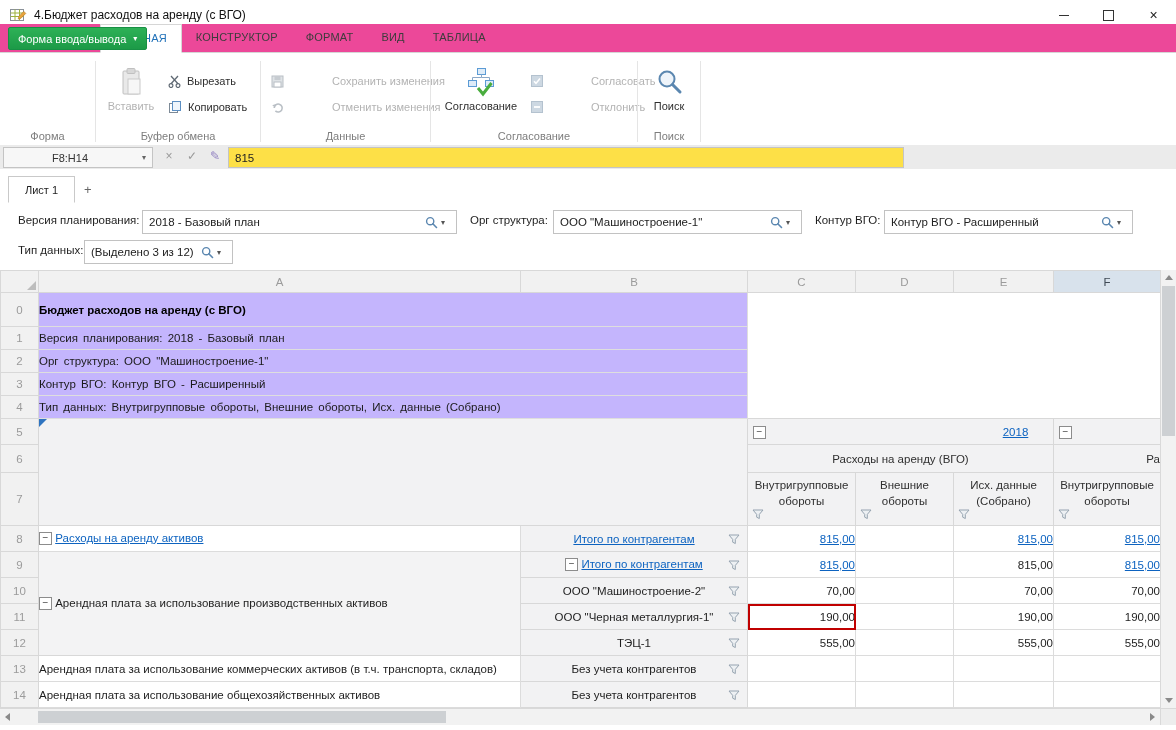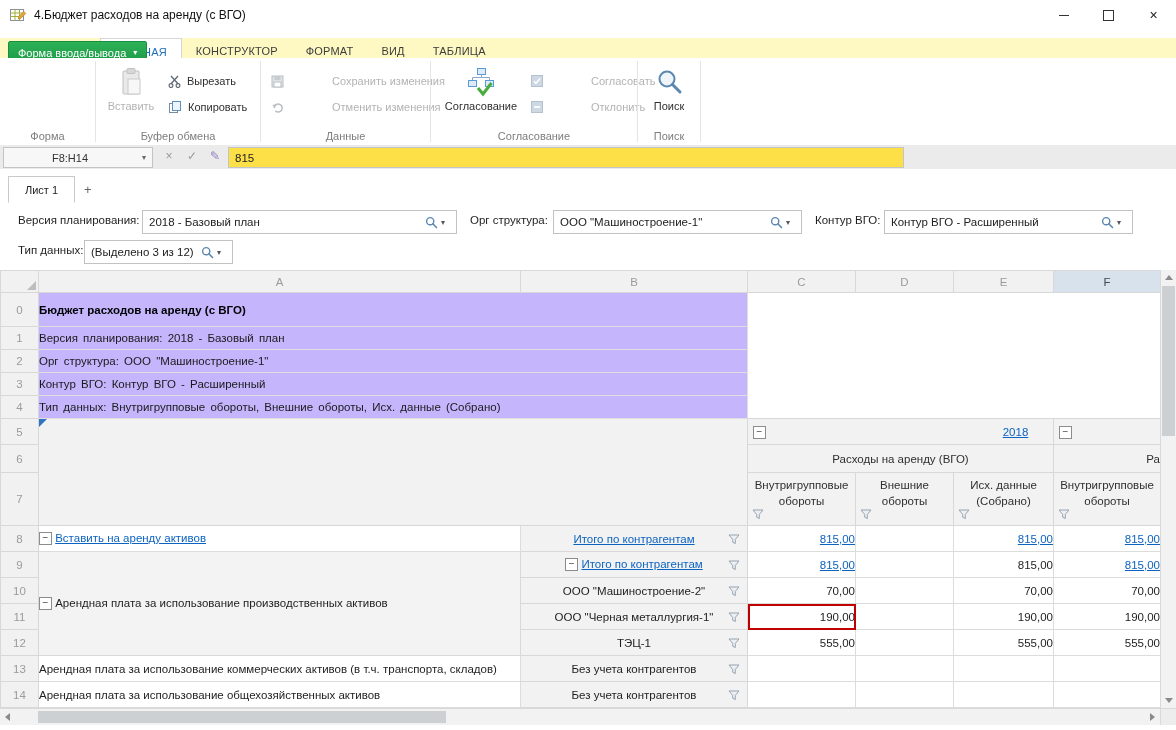--- a/index.html
+++ b/index.html
@@ -10,21 +10,21 @@
   .titlebar{position:absolute;left:0;top:0;width:100%;height:30px;background:#fff;}
   .app-icon{position:absolute;left:9px;top:7px;}
   .title-text{position:absolute;left:34px;top:8px;font-size:12px;color:#111;white-space:nowrap;}
   .winctl{position:absolute;right:0;top:0;height:30px;display:flex;}
   .winbtn{width:45px;display:flex;align-items:center;justify-content:center;color:#222;cursor:pointer;}
   .ic-min{width:10px;height:1px;background:#333;display:block;}
   .ic-max{width:9px;height:9px;border:1px solid #333;display:block;}
   .ic-close{font-size:14px;line-height:1;}
 
   
-  .tabrow{position:absolute;left:0;top:38px;width:100%;height:28px;background:#fef9c3;border-bottom:1px solid #d6d6d6;display:flex;}
+  .tabrow{position:absolute;left:0;top:24px;width:100%;height:28px;background:#ec4899;border-bottom:1px solid #d6d6d6;display:flex;}
   .form-io{position:absolute;left:8px;top:3px;height:21px;padding:0 9px;display:flex;align-items:center;gap:7px;
            background:linear-gradient(#2eb157,#1c9a47);border:1px solid #189044;border-radius:2px;color:#fff;font-size:11px;cursor:pointer;}
   .form-io .dd{font-size:8px;line-height:1;}
   .tabs{display:flex;margin-left:100px;}
   .rtab{padding:0 14px;line-height:27px;font-size:11px;color:#3c3c3c;letter-spacing:.2px;cursor:pointer;}
   .rtab.active{background:#fff;border:1px solid #d6d6d6;border-bottom:1px solid #fff;margin-bottom:-1px;color:#2071b9;}
 
   
   .ribbon{position:absolute;left:0;top:58px;width:100%;height:87px;background:#fff;border-bottom:1px solid #d6d6d6;}
   .rgroup{position:absolute;top:0;height:100%;}
@@ -421,21 +421,21 @@
                   <path d="M1 1h10L7.3 5.4v4.1L4.7 8.2V5.4z" fill="#edf0f3" stroke="#96a3b0"></path>
                 </svg>
               </div>
       </td>
     </tr>
 
     <tr style="height:26px">
       <td class="hd">8</td>
       <td class="white acell">
         <span class="collapse">−</span>
-        <a class="lnk">Вставить на аренду активов</a>
+        <a class="lnk">Расходы на аренду активов</a>
       </td>
       <td class="bcell">
         <a class="lnk">Итого по контрагентам</a>
         <svg class="bfun" width="12" height="11" viewBox="0 0 12 11">
                 <path d="M1 1h10L7.3 5.4v4.1L4.7 8.2V5.4z" fill="#edf0f3" stroke="#96a3b0"></path>
               </svg>
       </td>
       <td class="white num"><a class="lnk">815,00</a></td>
       <td class="white num"></td>
       <td class="white num"><a class="lnk">815,00</a></td>

